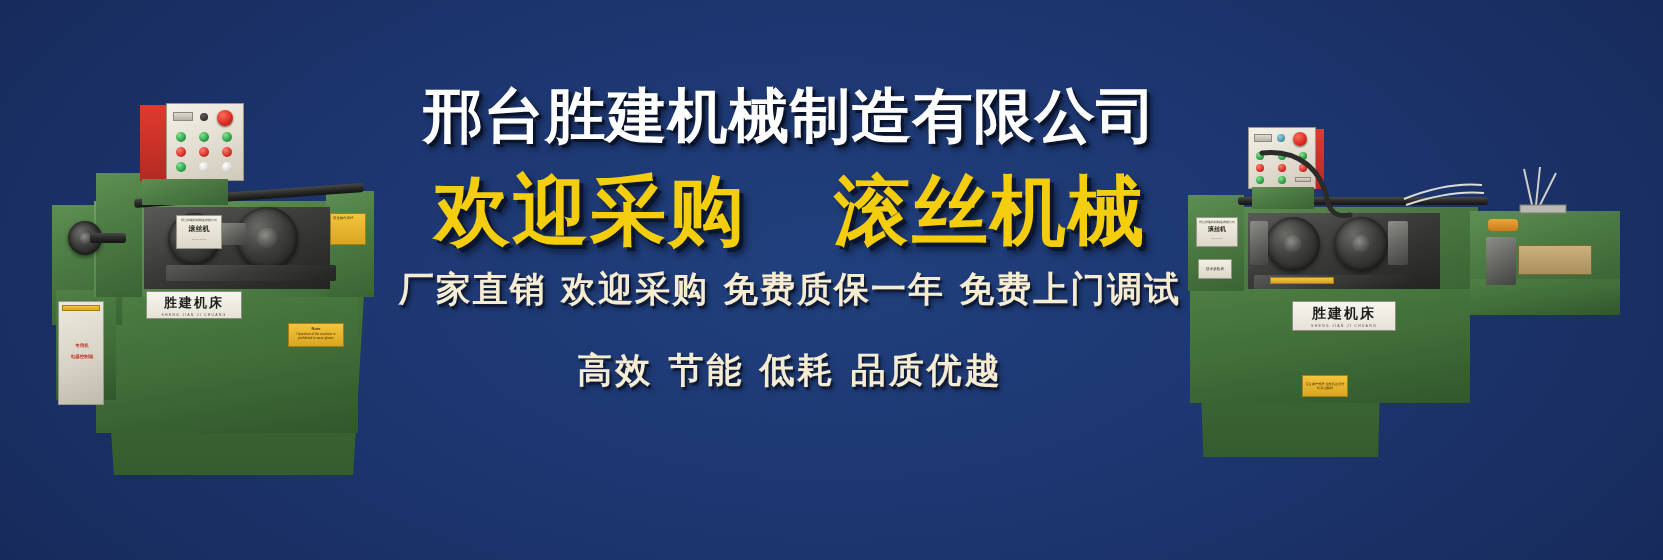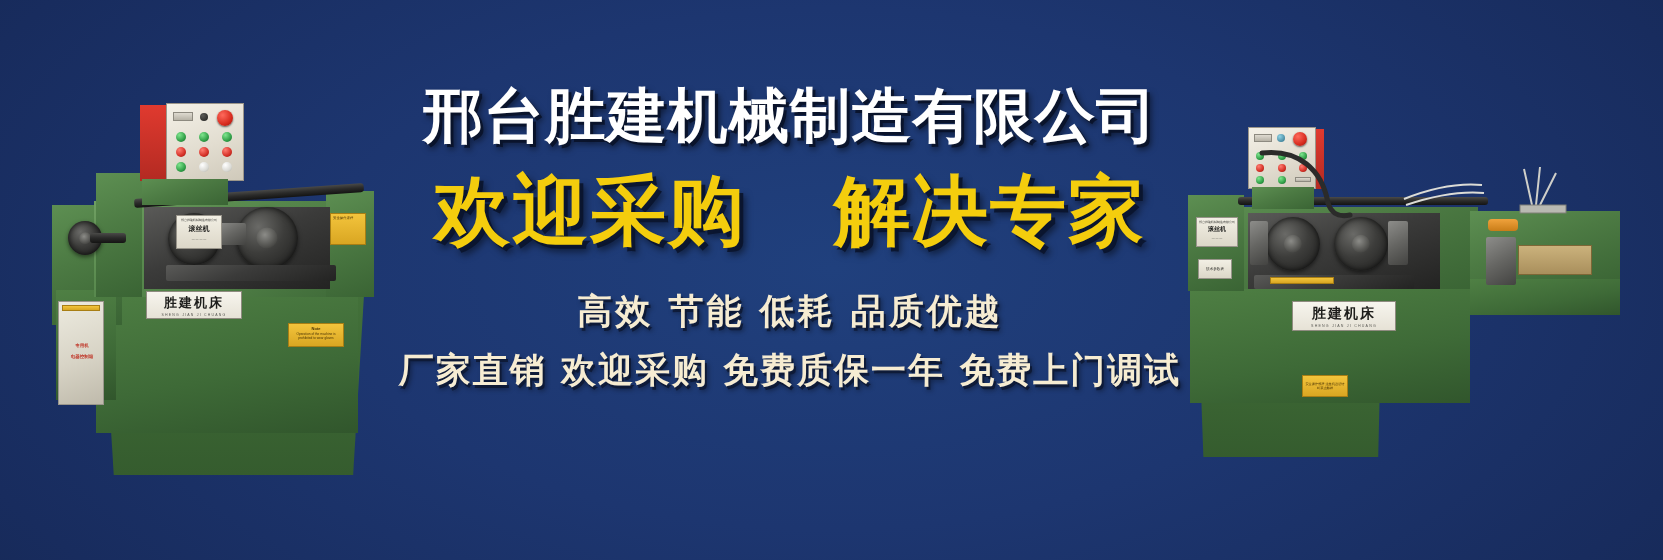--- a/index.html
+++ b/index.html
@@ -262,20 +262,20 @@
     </svg>
     <div class="m-body" style="left:318px; top:94px; width:30px; height:12px; border-radius:4px;
                 background:linear-gradient(180deg,#f0a23c,#c97d18);"></div>
   </div>
 
   <div class="text-block">
     <div class="company-name">邢台胜建机械制造有限公司</div>
 
     <div class="headline">
       <span>欢迎采购</span>
-      <span>解决专家</span>
-    </div>
-
+      <span>滚丝机械</span>
+    </div>
+
+    <div class="sub-line sub-two">厂家直销  欢迎采购  免费质保一年  免费上门调试</div>
     <div class="sub-line sub-one">高效  节能  低耗  品质优越</div>
-    <div class="sub-line sub-two">厂家直销  欢迎采购  免费质保一年  免费上门调试</div>
   </div>
 
 </div>
 
 </body></html>

